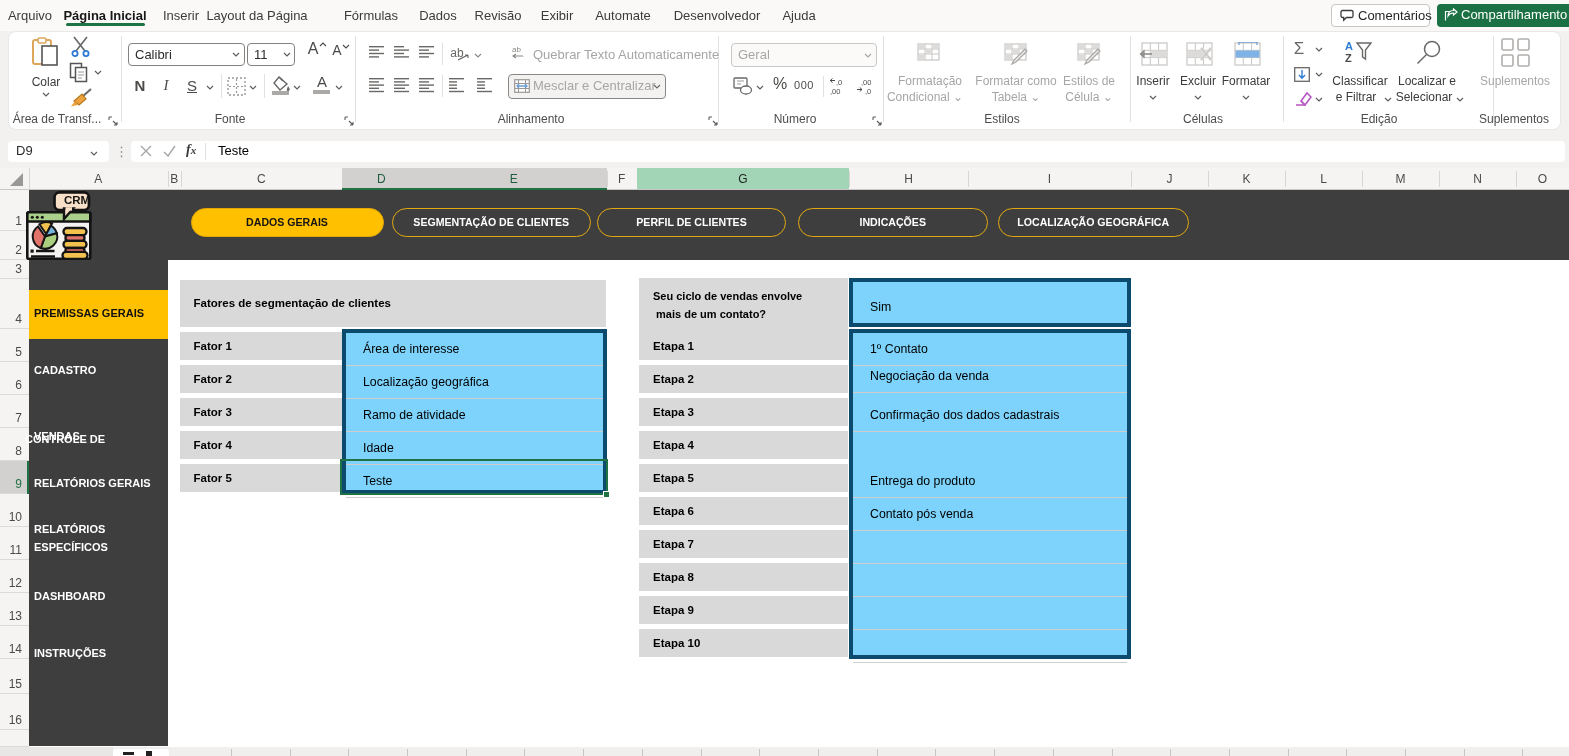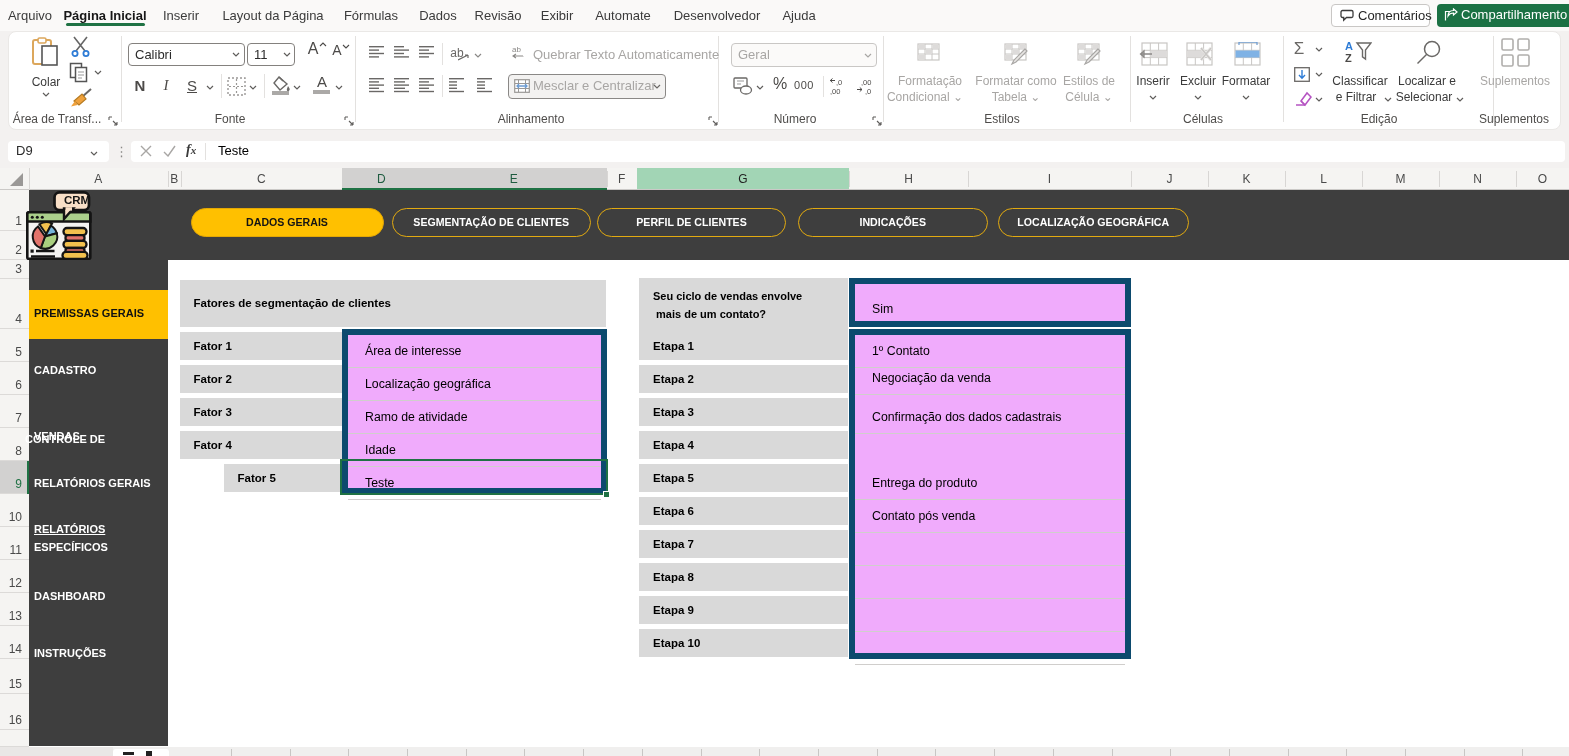--- a/index.html
+++ b/index.html
@@ -23,32 +23,32 @@
 .sheet{left:0;top:190px;width:1569px;height:566px;background:#fff;}
 .banner{position:absolute;left:29px;top:0;width:1540px;height:70px;background:#3E3E3E;}
 .pill{position:absolute;height:29px;border-radius:15px;font-weight:bold;font-size:10.6px;color:#fff;text-align:center;border:1.5px solid #E2AA10;line-height:26px;}
 .pill span{display:inline;}
 .pill.on{background:#FFC000;border:1.5px solid #E4A804;color:#141414;}
 
 .sidebar{position:absolute;left:29px;top:70px;width:138.5px;height:486px;background:#3E3E3E;}
 .snav{position:absolute;left:5px;color:#fff;font-weight:bold;font-size:11px;white-space:nowrap;}
 .gcell{position:absolute;background:#D9D9D9;}
 .gcell span{position:absolute;left:14px;top:50%;transform:translateY(-50%);font-weight:bold;font-size:11.5px;color:#000;white-space:nowrap;}
-.vcol{position:absolute;background:#f0abfc;border:6px solid #0c4a6e;}
+.vcol{position:absolute;background:#7dd3fc;border:4px solid #0c4a6e;}
 .vrow{position:absolute;left:0;width:100%;border-bottom:1px solid #D0CECC;font-size:12.3px;color:#000;}
 .vrow span{position:absolute;left:17px;top:50%;transform:translateY(-50%);white-space:nowrap;}
 .tabstrip{left:0;top:747px;width:1569px;height:9px;background:#F0EFEE;}
 svg{display:block;}
 .icon{position:absolute;}
 </style></head><body>
 <div class="abs tabrow">
 <div class="mtab" style="left:-35px;width:130px;">Arquivo</div>
 <div class="mtab" style="left:40px;width:130px;font-weight:bold;color:#171717;">Página Inicial</div>
 <div class="mtab" style="left:116px;width:130px;">Inserir</div>
-<div class="mtab" style="left:208px;width:130px;text-align:center;">Layout da Página</div>
+<div class="mtab" style="left:192px;width:130px;text-align:center;">Layout da Página</div>
 <div class="mtab" style="left:306px;width:130px;">Fórmulas</div>
 <div class="mtab" style="left:373px;width:130px;">Dados</div>
 <div class="mtab" style="left:433px;width:130px;">Revisão</div>
 <div class="mtab" style="left:492px;width:130px;">Exibir</div>
 <div class="mtab" style="left:558px;width:130px;">Automate</div>
 <div class="mtab" style="left:652px;width:130px;">Desenvolvedor</div>
 <div class="mtab" style="left:734px;width:130px;">Ajuda</div>
 <div class="abs" style="left:66px;top:23px;width:79px;height:2.5px;background:#1F7244;border-radius:2px;"></div>
 <div class="abs" style="left:1331px;top:4px;width:99px;height:23px;background:#fff;border:1px solid #C9C7C5;border-radius:4px;"></div>
 <svg class="icon" style="left:1340px;top:9px" width="14" height="13" viewBox="0 0 14 13">
@@ -495,21 +495,21 @@
 <div class="pill" style="left:391.5px;top:18px;width:199.5px;"><span>SEGMENTAÇÃO DE CLIENTES</span></div>
 <div class="pill" style="left:597px;top:18px;width:189px;"><span>PERFIL DE CLIENTES</span></div>
 <div class="pill" style="left:798px;top:18px;width:189.5px;"><span>INDICAÇÕES</span></div>
 <div class="pill" style="left:998px;top:18px;width:190.5px;"><span>LOCALIZAÇÃO GEOGRÁFICA</span></div>
 <div class="abs" style="left:29px;top:99.5px;width:138.5px;height:49px;background:#FFC000;"></div>
 <div class="snav" style="left:34px;top:117px;color:#111;">PREMISSAS GERAIS</div>
 <div class="snav" style="left:34px;top:173.9px;">CADASTRO</div>
 <div class="snav" style="left:25px;top:222.6px;margin-top:20px;">CONTROLE DE</div>
 <div class="snav" style="left:34px;top:239.7px;">VENDAS</div>
 <div class="snav" style="left:34px;top:287.0px;">RELATÓRIOS GERAIS</div>
-<div class="snav" style="left:34px;top:333.0px;text-decoration:underline;">RELATÓRIOS</div>
+<div class="snav" style="left:34px;top:333.0px;">RELATÓRIOS</div>
 <div class="snav" style="left:34px;top:350.8px;">ESPECÍFICOS</div>
 <div class="snav" style="left:34px;top:400.1px;">DASHBOARD</div>
 <div class="snav" style="left:34px;top:456.6px;">INSTRUÇÕES</div>
 <svg class="icon" style="left:26px;top:1px" width="66" height="70" viewBox="0 0 66 70">
 <rect x="1.3" y="21.3" width="63" height="46.5" rx="1.5" fill="#F4F3F1" stroke="#141414" stroke-width="2.6"></rect>
 <path d="M1.3 23a1.7 1.7 0 011.7-1.7h59.6a1.7 1.7 0 011.7 1.7v7.5H1.3z" fill="#ABD08B" stroke="#141414" stroke-width="2.6"></path>
 <circle cx="6.3" cy="26.2" r="1.5" fill="#141414"></circle>
       <circle cx="11.3" cy="26.2" r="1.5" fill="#141414"></circle>
       <circle cx="16.3" cy="26.2" r="1.5" fill="#141414"></circle>
 <g stroke="#141414" stroke-width="2">
@@ -542,21 +542,21 @@
     </div>
 <div class="gcell" style="left:179.5px;top:174.5px;width:162px;height:28px;">
       <span>Fator 2</span>
     </div>
 <div class="gcell" style="left:179.5px;top:207.5px;width:162px;height:28px;">
       <span>Fator 3</span>
     </div>
 <div class="gcell" style="left:179.5px;top:240.5px;width:162px;height:28px;">
       <span>Fator 4</span>
     </div>
-<div class="gcell" style="left:179.5px;top:273.5px;width:162px;height:28px;margin-left:44px;">
+<div class="gcell" style="left:179.5px;top:273.5px;width:162px;height:28px;">
       <span>Fator 5</span>
     </div>
 <div class="vcol" style="left:342px;top:139px;width:265px;height:165px;">
 <div class="vrow" style="top:0px;height:33px;">
         <span>Área de interesse</span>
       </div>
 <div class="vrow" style="top:33px;height:33px;">
         <span>Localização geográfica</span>
       </div>
 <div class="vrow" style="top:66px;height:33px;">

